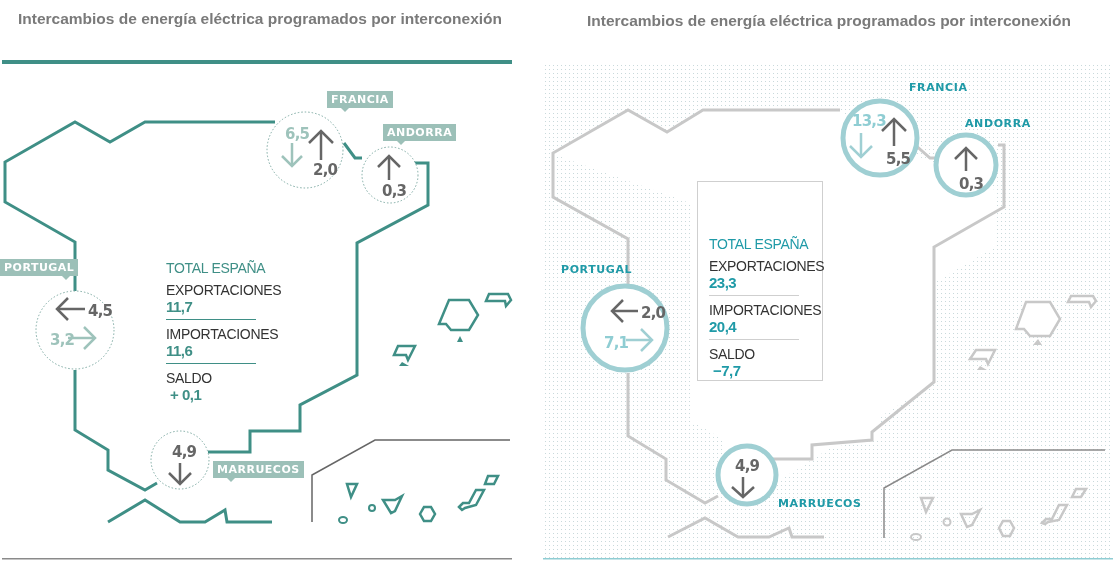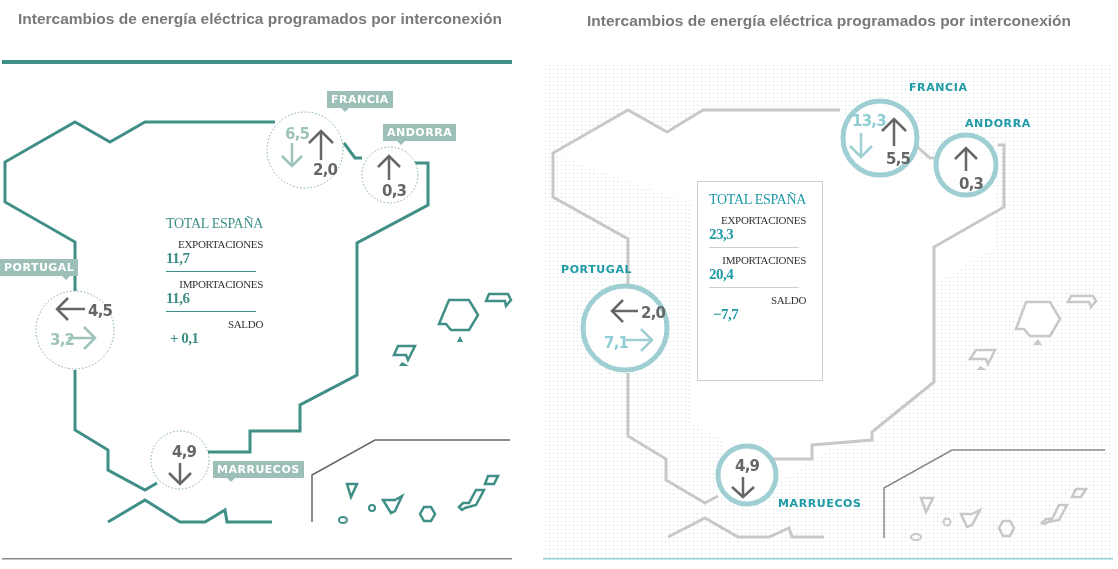--- a/index.html
+++ b/index.html
@@ -10,23 +10,23 @@
   .title{position:absolute;left:0;width:100%;text-align:center;color:#7a7a7a;font-weight:bold;font-size:15.5px;line-height:20px;}
   .p1 .title{top:9px;}
   .p2 .title{top:11px;}
   .year{color:#d2202a;}
   svg{position:absolute;left:0;top:0;}
   .tag{position:absolute;background:#9cc0b8;color:#fff;font-family:"DejaVu Sans",sans-serif;font-size:11px;font-weight:bold;padding:1px 4px;letter-spacing:0.5px;line-height:15px;}
   .tag:after{content:"";position:absolute;bottom:-4px;width:0;height:0;border-left:4px solid transparent;border-right:4px solid transparent;border-top:4px solid #9cc0b8;}
   .tag.l:after{left:14px;}
   .tag.r:after{right:8px;}
   .tag2{position:absolute;color:#1f9aa7;font-family:"DejaVu Sans",sans-serif;font-size:11px;font-weight:bold;letter-spacing:0.6px;}
-  .tot{position:absolute;font-family:Liberation Serif, serif;}
+  .tot{position:absolute;font-family:Liberation Sans, sans-serif;margin-top:44px;}
   .tot .h{color:#3f8f86;font-size:14px;letter-spacing:-0.3px;}
-  .tot .lab{color:#333;font-size:11px;letter-spacing:-0.3px;margin-top:6px;text-align:right;}
+  .tot .lab{color:#333;font-size:14px;letter-spacing:-0.3px;margin-top:6px;}
   .tot .val{color:#3f8f86;font-size:15px;font-weight:bold;letter-spacing:-0.5px;}
   .tot .sep{height:1px;background:#3f8f86;width:90px;margin-top:4px;}
   .p2 .tot .h,.p2 .tot .val{color:#1f9aa7;}
   .p2 .tot .sep{background:#cfcfcf;}
   .box2{position:absolute;left:157px;top:181px;width:124px;height:198px;border:1.5px solid #cfcfcf;background:#fff;}
   .num{position:absolute;font-family:"DejaVu Sans",sans-serif;font-size:15px;font-weight:bold;letter-spacing:-0.8px;}
   .dk{color:#666;}
   .lt{color:#9ec3bb;}
   .lt2{color:#8fcdd3;}
 </style>

